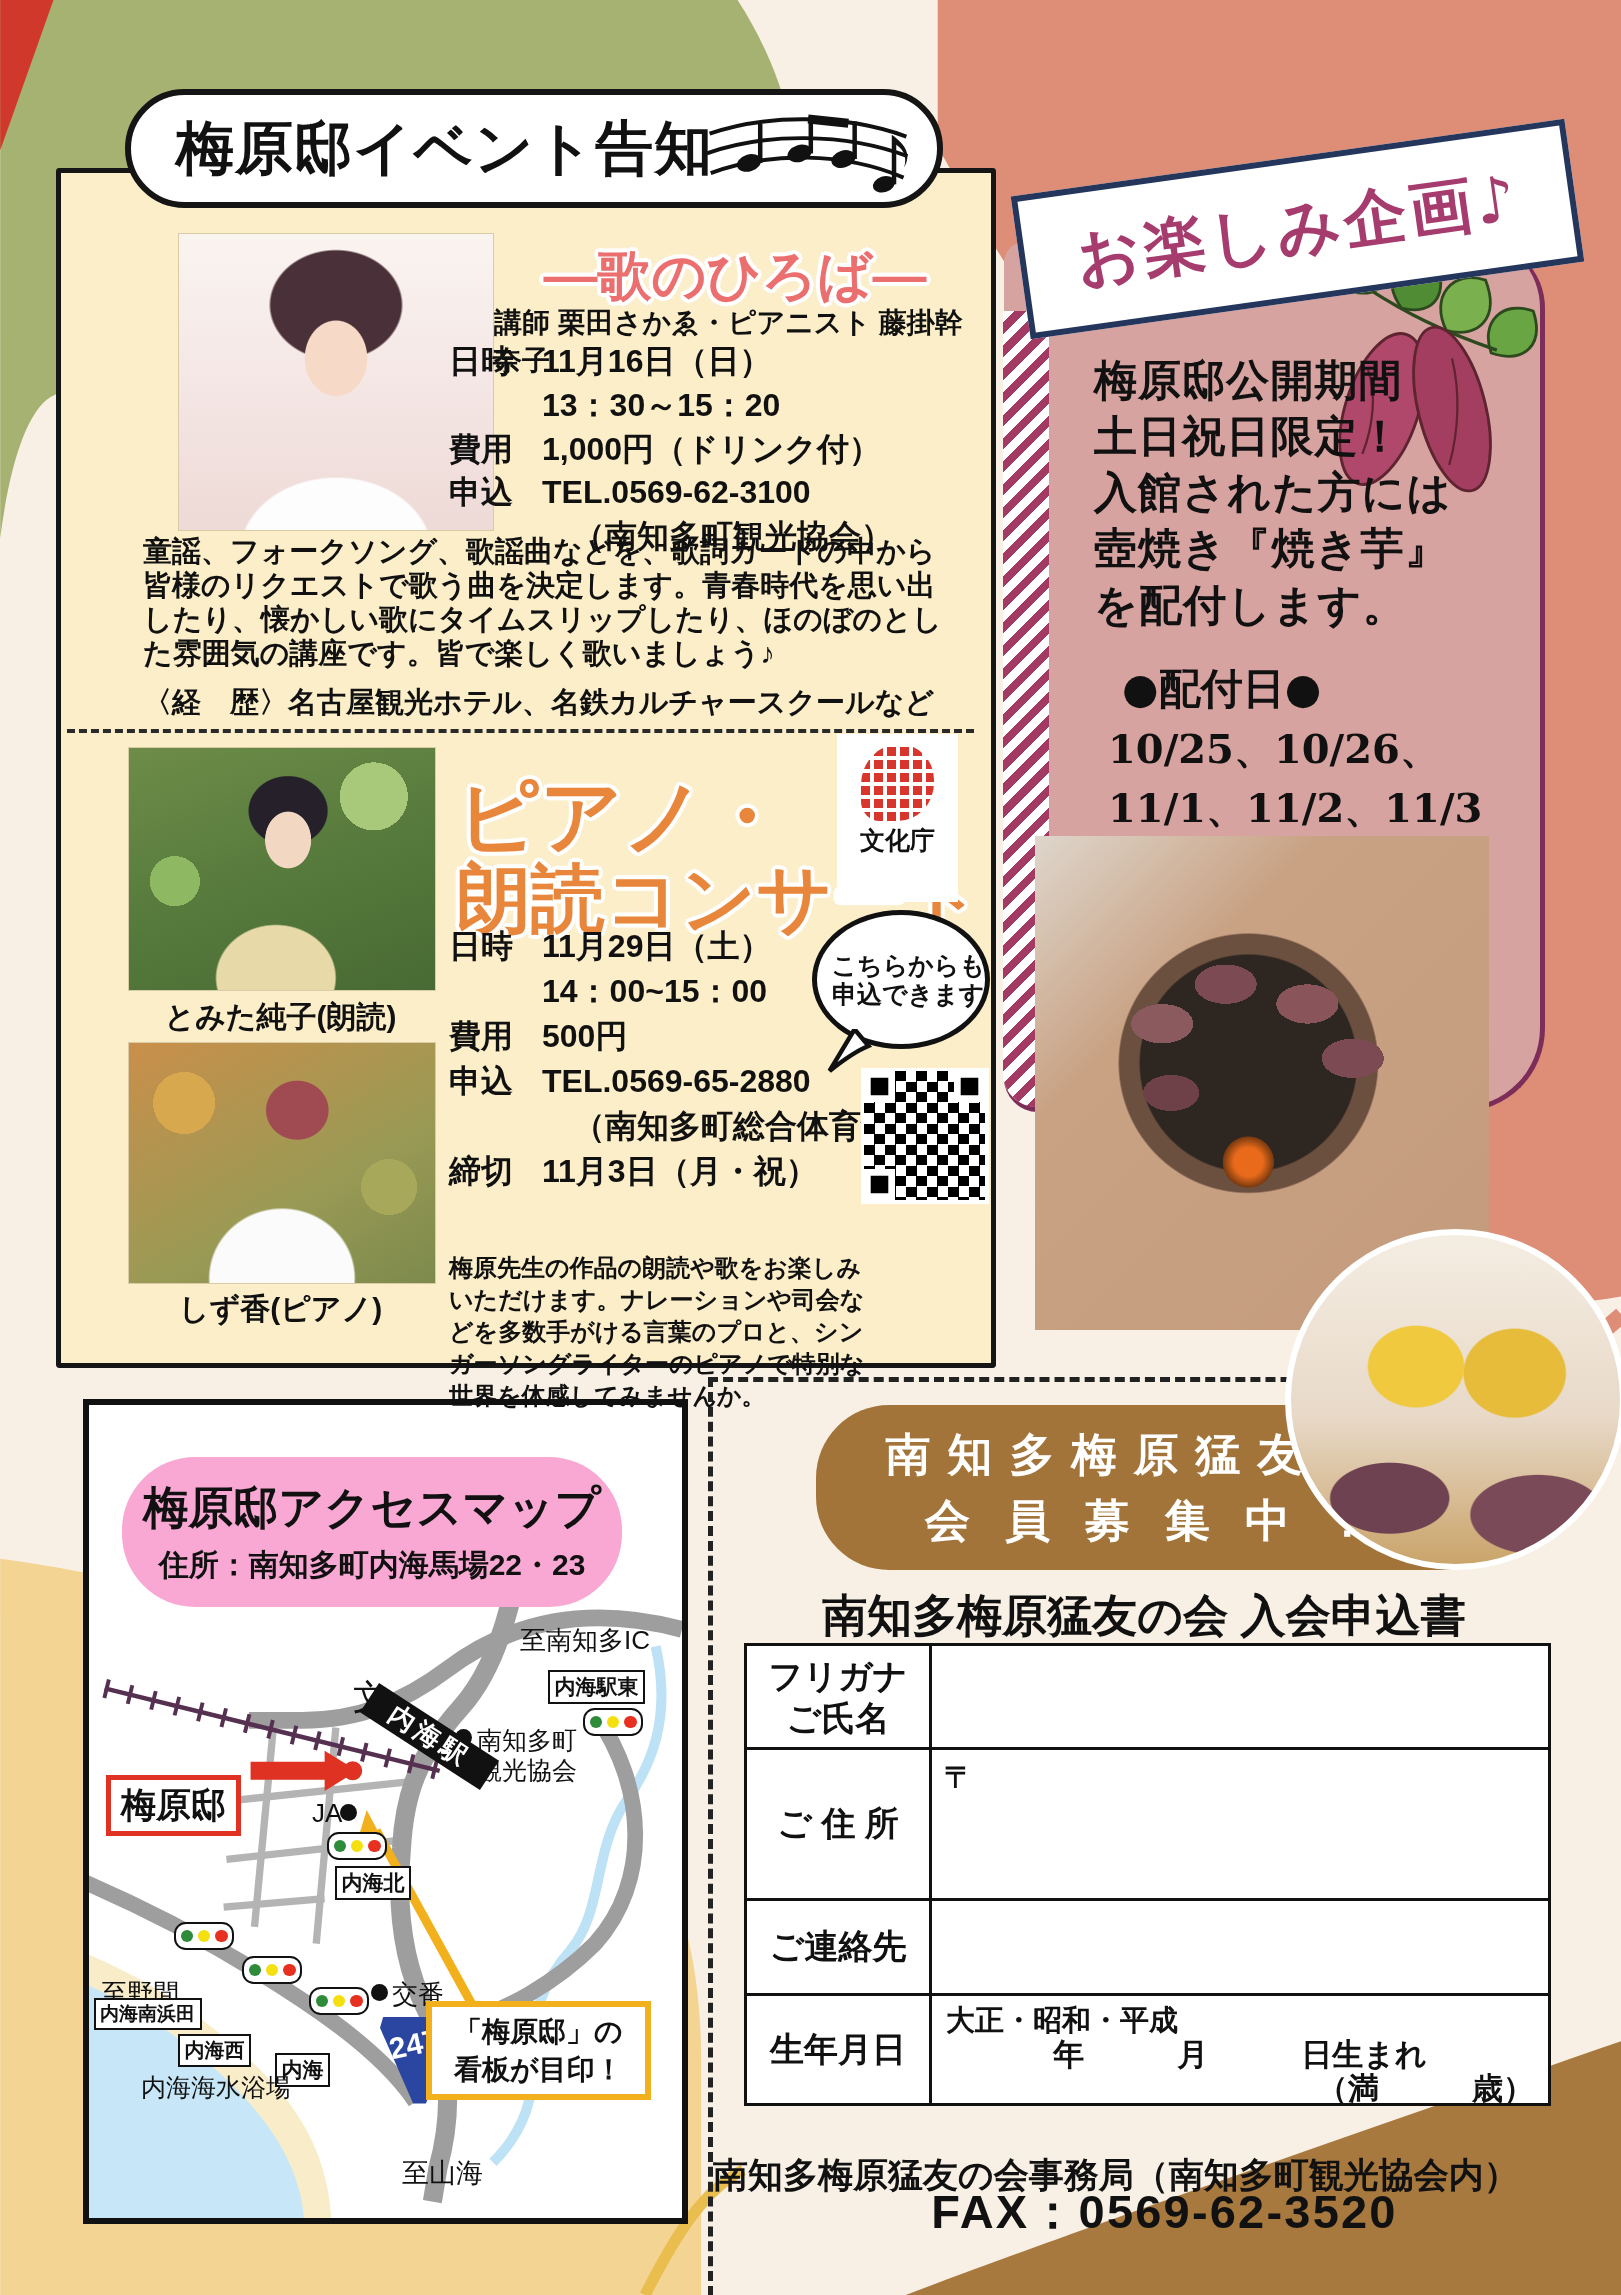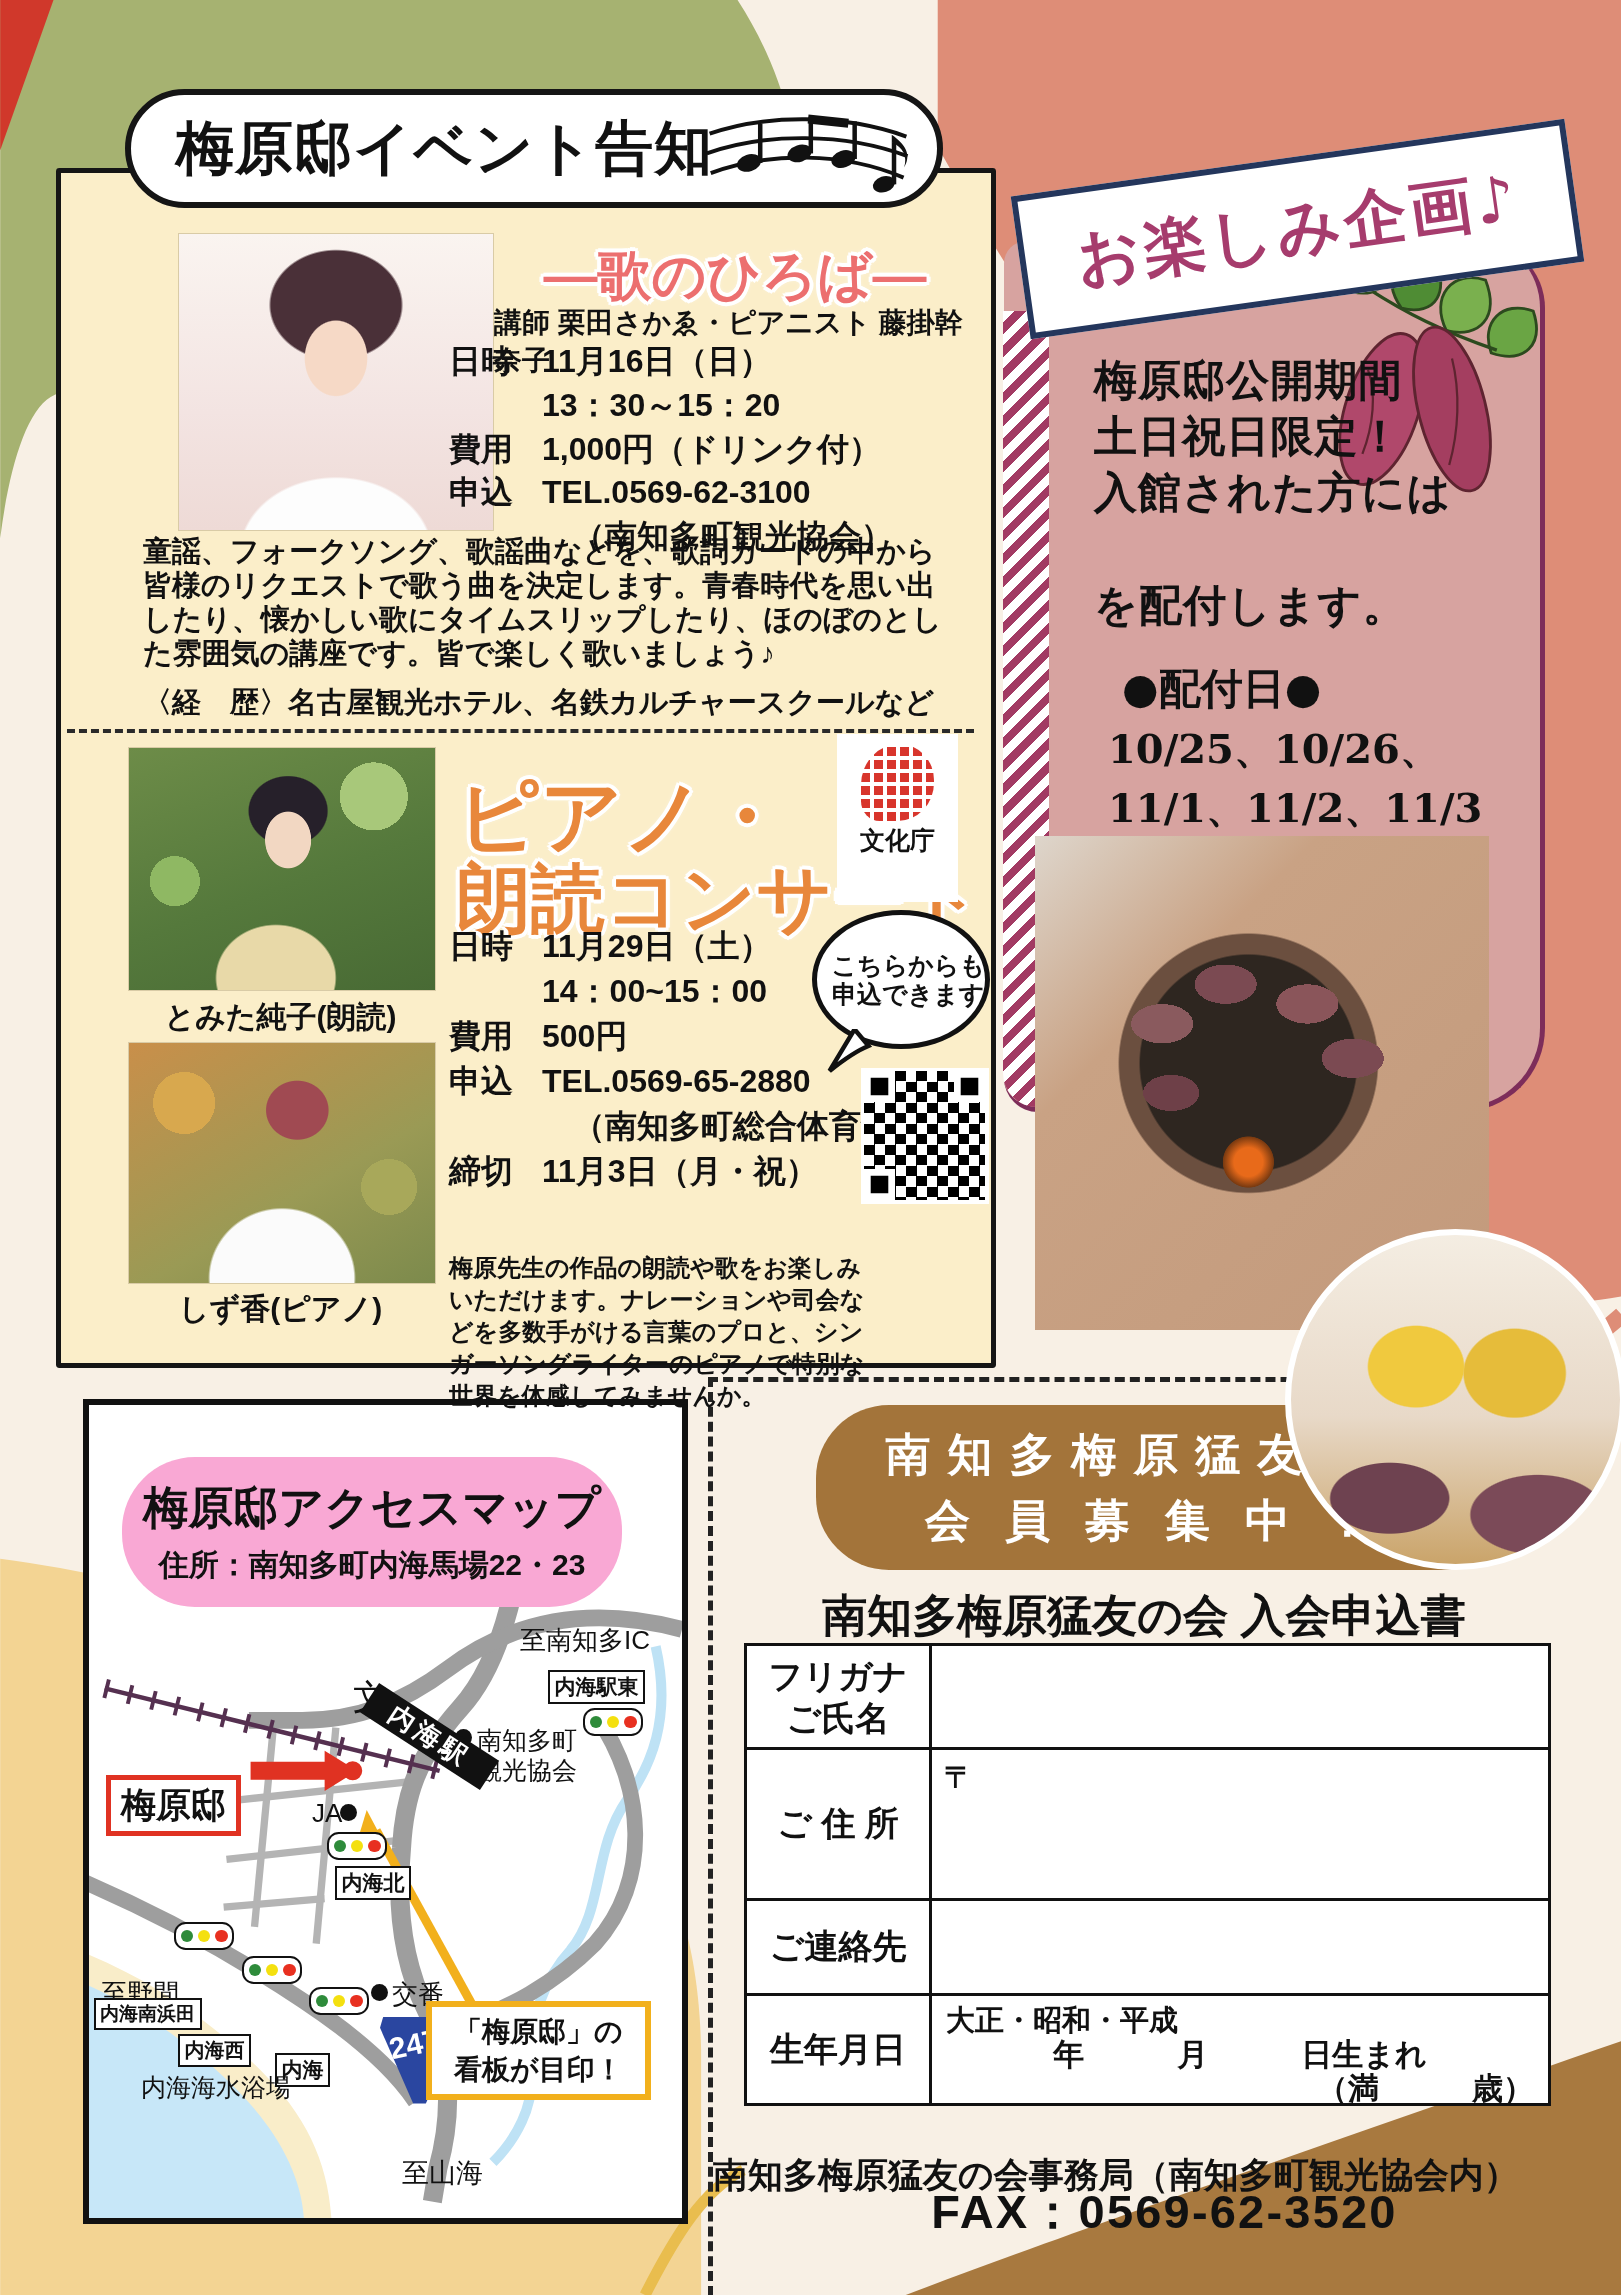--- a/index.html
+++ b/index.html
@@ -223,20 +223,21 @@
   </svg>
 
   <div class="abs" style="left:1018px;top:157px;width:547px;height:132px;background:#fff;border:6.7px solid #24365c;
           transform:rotate(-8deg);z-index:4;display:flex;align-items:center;justify-content:center;">
     <div class="mincho" style="font-size:63px;color:#a63c6d;letter-spacing:3.4px;font-weight:900;">お楽しみ企画♪</div>
   </div>
 
   <div class="abs mincho" style="left:1094px;top:352px;font-size:43px;color:#111;z-index:3;letter-spacing:1.1px;">梅原邸公開期間</div>
   <div class="abs mincho" style="left:1094px;top:464px;font-size:43px;color:#111;z-index:3;letter-spacing:1.1px;">入館された方には</div>
   <div class="abs mincho" style="left:1094px;top:408px;font-size:43px;color:#111;z-index:3;letter-spacing:1.1px;">土日祝日限定！</div>
+  <div class="abs mincho" style="left:1094px;top:520px;font-size:43px;color:#111;z-index:3;letter-spacing:1.1px;">壺焼き『焼き芋』</div>
   <div class="abs mincho" style="left:1094px;top:577px;font-size:43px;color:#111;z-index:3;letter-spacing:1.1px;">を配付します。</div>
 
   <div class="abs mincho" style="left:1122px;top:661px;font-size:42px;color:#111;z-index:3;">●配付日●</div>
   <div class="abs mincho" style="left:1108px;top:722px;font-size:40px;color:#111;z-index:3;">10/25、10/26、</div>
   <div class="abs mincho" style="left:1108px;top:781px;font-size:40px;color:#111;z-index:3;">11/1、11/2、11/3</div>
 
   <div class="abs" style="left:1035px;top:836px;width:454px;height:494px;z-index:3;
        background:
         radial-gradient(circle 36px at 47% 66%, #e86a1a 0 40%, #7a3a10 70%, rgba(0,0,0,0) 72%),
         radial-gradient(ellipse 31px 19.6px at 28% 38%, #8a5a5e 0 100%, rgba(0,0,0,0) 100%),

